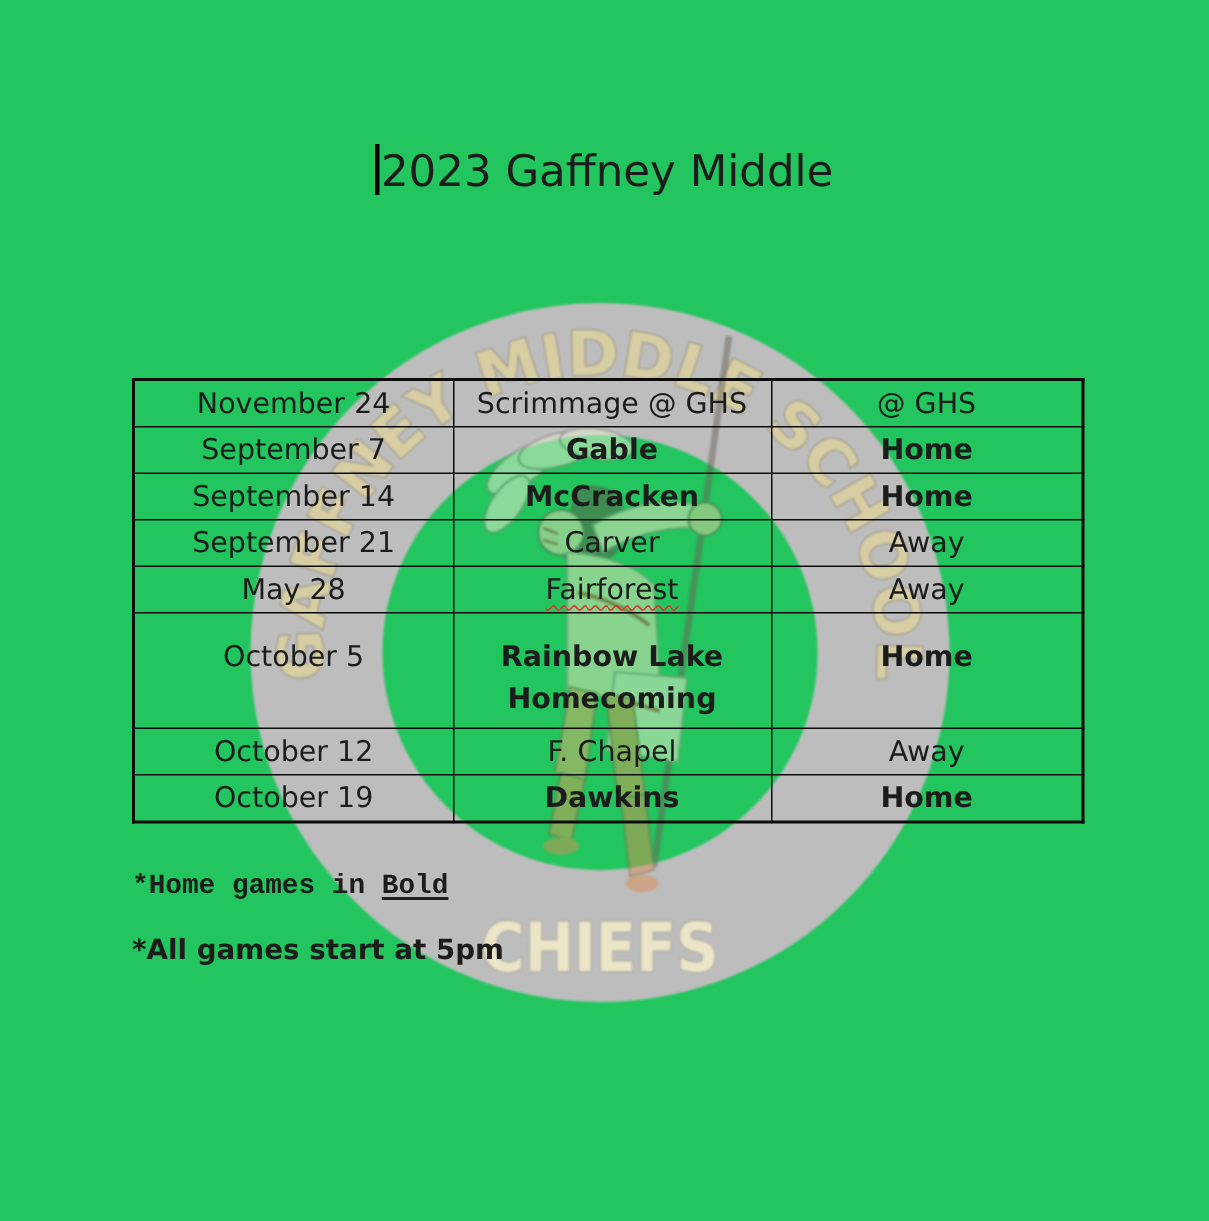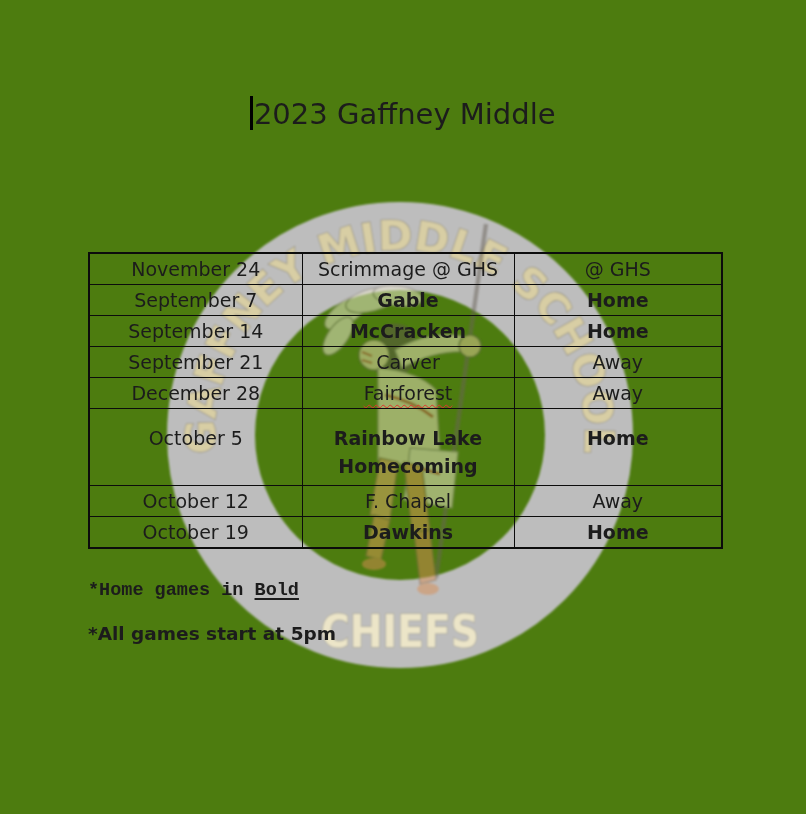--- a/index.html
+++ b/index.html
@@ -1,21 +1,21 @@
 <!DOCTYPE html>
 <html><head>
 <meta charset="utf-8">
 <style>
   html,body{margin:0;padding:0;}
   body{
     width:806px;height:814px;background:#ffffff;overflow:hidden;
     font-family:"DejaVu Sans","Liberation Sans",sans-serif;color:#1c1c1c;
     position:relative;
   }
-  .page{position:absolute;inset:0;background:#4d7c0f;}
+  .page{position:absolute;inset:0;background:#22c55e;}
   
   .watermark{position:absolute;left:0;top:0;width:806px;height:814px;pointer-events:none;}
   
   .title-line{position:absolute;left:0;width:806px;text-align:center;white-space:pre;}
   .title-1{top:96px;font-size:29px;}
   .title-2{top:146px;font-size:28px;}
   .title-2 sup{font-size:0.55em;}
   .caret{display:inline-block;width:2.5px;height:34px;background:#000;vertical-align:-6px;margin-right:1px;}
   
   table.sched{
@@ -112,21 +112,21 @@
         <td>September 14</td>
         <td class="b">McCracken</td>
         <td class="b">Home</td>
       </tr>
       <tr>
         <td>September 21</td>
         <td>Carver</td>
         <td>Away</td>
       </tr>
       <tr>
-        <td>December 28</td>
+        <td>May 28</td>
         <td><span class="misspelled">Fairforest</span></td>
         <td>Away</td>
       </tr>
       <tr class="tall">
         <td>October 5</td>
         <td class="b">Rainbow Lake Homecoming</td>
         <td class="b">Home</td>
       </tr>
       <tr>
         <td>October 12</td>

